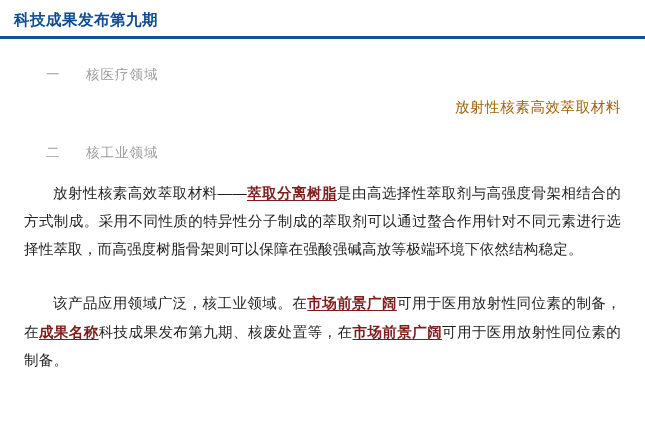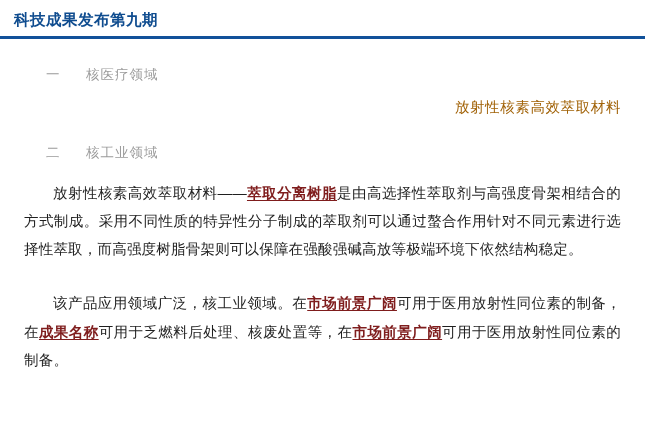--- a/index.html
+++ b/index.html
@@ -113,17 +113,17 @@
     <div class="section-head">
       <span class="section-num">二</span>
       <span class="section-label">核工业领域</span>
     </div>
 
     <p class="para">
       <span>放射性核素高效萃取材料——</span><span class="kw-underline">萃取分离树脂</span><span>是由高选择性萃取剂与高强度骨架相结合的方式制成。采用不同性质的特异性分子制成的萃取剂可以通过螯合作用针对不同元素进行选择性萃取，而高强度树脂骨架则可以保障在强酸强碱高放等极端环境下依然结构稳定。</span>
     </p>
 
     <p class="para second">
-      <span>该产品应用领域广泛，核工业领域。在</span><span class="kw-underline">市场前景广阔</span><span>可用于医用放射性同位素的制备，在</span><span class="kw-underline">成果名称</span><span>可用于乏燃料后处理、核废处置等，在</span><span class="kw-underline">市场前景广阔</span><span>可用于医用放射性同位素的制备。</span>
+      <span>该产品应用领域广泛，核工业领域。在</span><span class="kw-underline">市场前景广阔</span><span>可用于医用放射性同位素的制备，在</span><span class="kw-underline">成果名称</span><span>科技成果发布第九期、核废处置等，在</span><span class="kw-underline">市场前景广阔</span><span>可用于医用放射性同位素的制备。</span>
     </p>
 
   </div>
 </div>
 
 </body></html>

